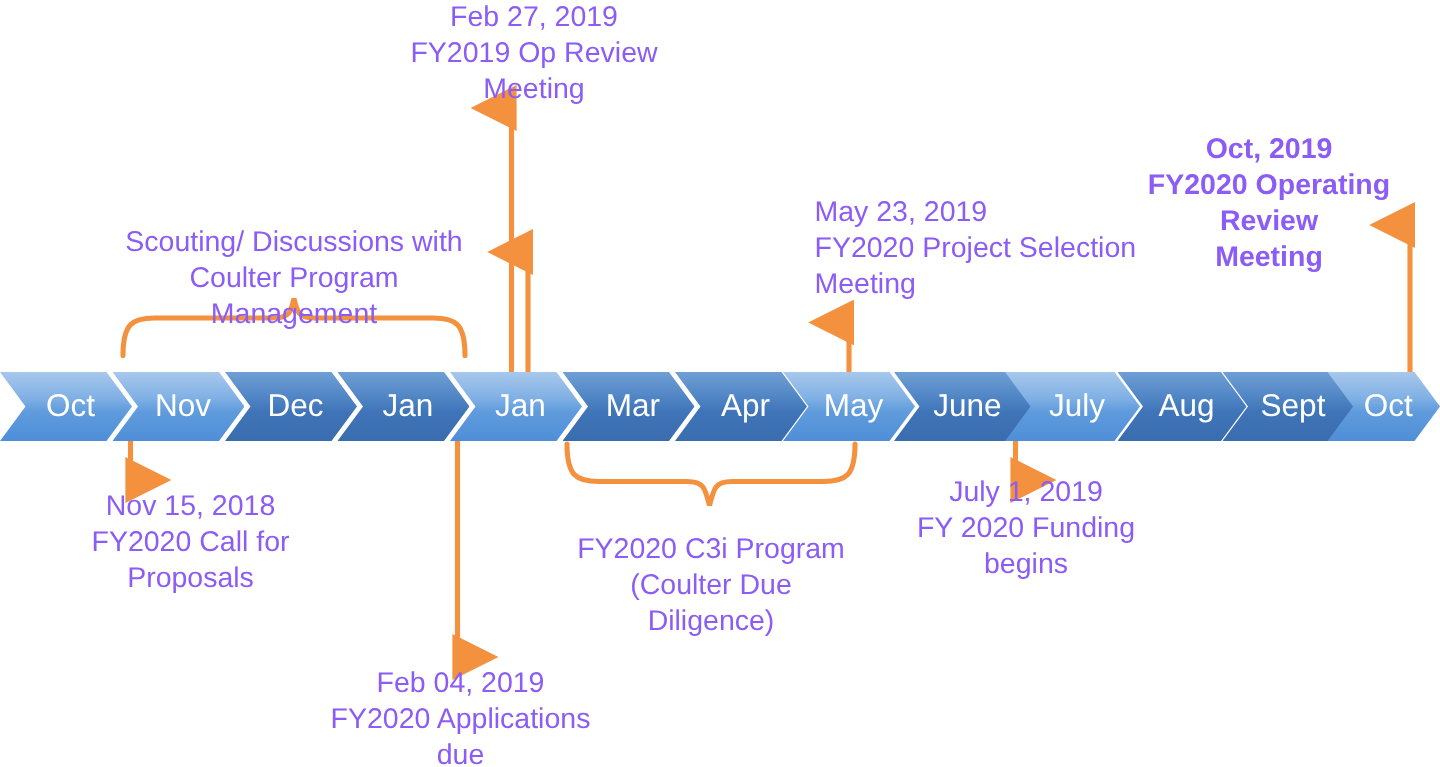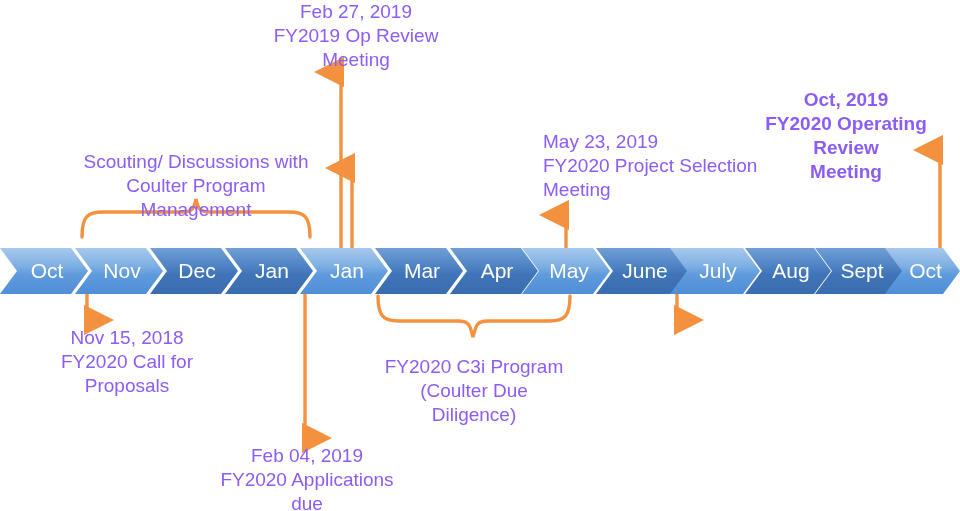--- a/index.html
+++ b/index.html
@@ -178,14 +178,17 @@
 Proposals</div>
 
   <div class="anno center" style="left:207px; top:444px; width:200px;">Feb 04, 2019
 FY2020 Applications
 due</div>
 
   <div class="anno center" style="left:376px; top:355px; width:196px;">FY2020 C3i Program
 (Coulter Due
 Diligence)</div>
 
+  <div class="anno center" style="left:604px; top:317px; width:160px;">July 1, 2019
+FY 2020 Funding
+begins</div>
 
 </div>
 
 </body></html>

